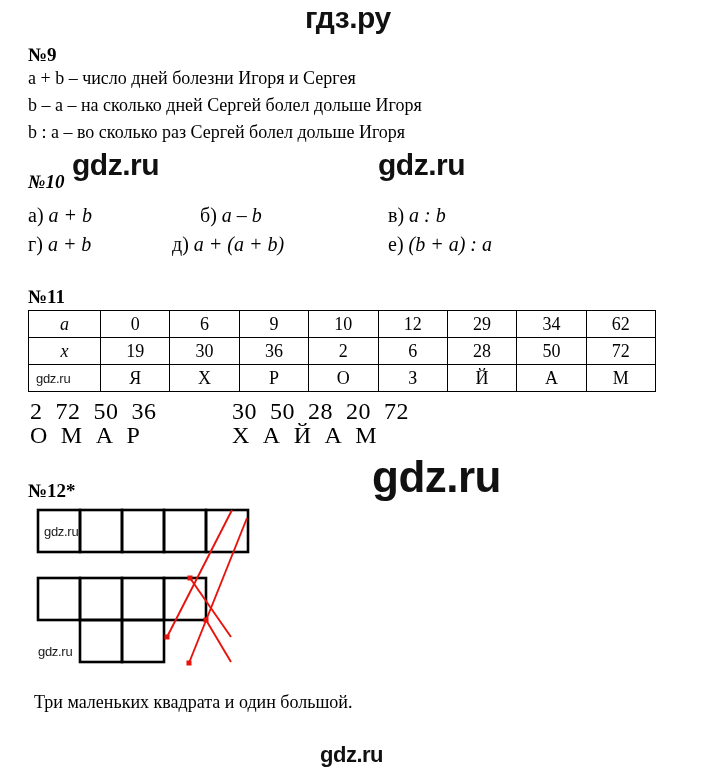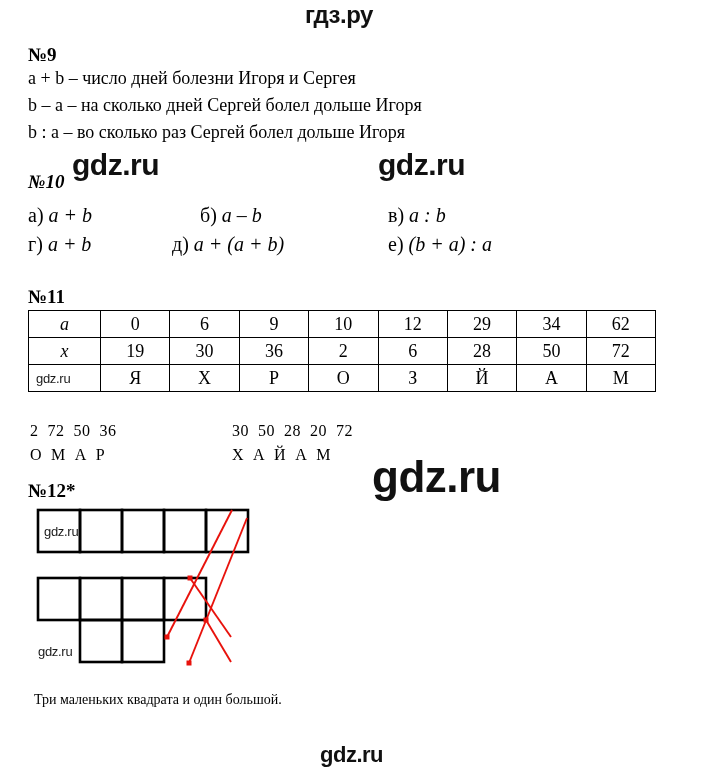--- a/index.html
+++ b/index.html
@@ -19,21 +19,21 @@
   
   .wm {
     position: absolute;
     font-family: "Liberation Sans", sans-serif;
     font-weight: bold;
     color: #111111;
     letter-spacing: -0.5px;
     white-space: nowrap;
     user-select: none;
   }
-  .wm-top      { top: 1px;   left: 305px; font-size: 24px; }
+  .wm-top      { top: 1px;   left: 305px; font-size: 30px; }
   .wm-mid-l    { top: 148px; left: 72px;  font-size: 30px; }
   .wm-mid-r    { top: 148px; left: 378px; font-size: 30px; }
   .wm-big      { top: 452px; left: 372px; font-size: 44px; }
   .wm-bottom   { top: 742px; left: 320px; font-size: 22px; }
 
   .wm-small {
     position: absolute;
     font-family: "Liberation Sans", sans-serif;
     font-size: 13px;
     color: #1a1a1a;
@@ -92,24 +92,23 @@
     font-size: 18px;
     height: 24px;
     padding: 1px 0;
     font-family: "Liberation Serif", serif;
   }
   #table11 td.hdr { font-style: italic; }
   #table11 col.c0 { width: 72px; }
 
   .seq {
     position: absolute;
-    font-size: 16px;
+    font-size: 24px;
     white-space: pre;
     letter-spacing: 0.5px;
-    margin-top: 24px;
   }
   #seq-n1 { top: 398px; left: 30px; }
   #seq-l1 { top: 422px; left: 30px; }
   #seq-n2 { top: 398px; left: 232px; }
   #seq-l2 { top: 422px; left: 232px; }
 
   
   #num12-label { top: 480px; left: 28px; }
 
   #fig12 {
@@ -119,21 +118,21 @@
     width: 300px;
     height: 185px;
   }
   #fig12 svg { display: block; }
 
   
   #final-answer {
     position: absolute;
     top: 692px;
     left: 34px;
-    font-size: 14px;
+    font-size: 18px;
     white-space: nowrap;
   }
 </style>
 </head>
 <body>
 
 <div class="wm wm-top">гдз.ру</div>
 <div class="wm wm-mid-l">gdz.ru</div>
 <div class="wm wm-mid-r">gdz.ru</div>
 <div class="wm wm-big">gdz.ru</div>

